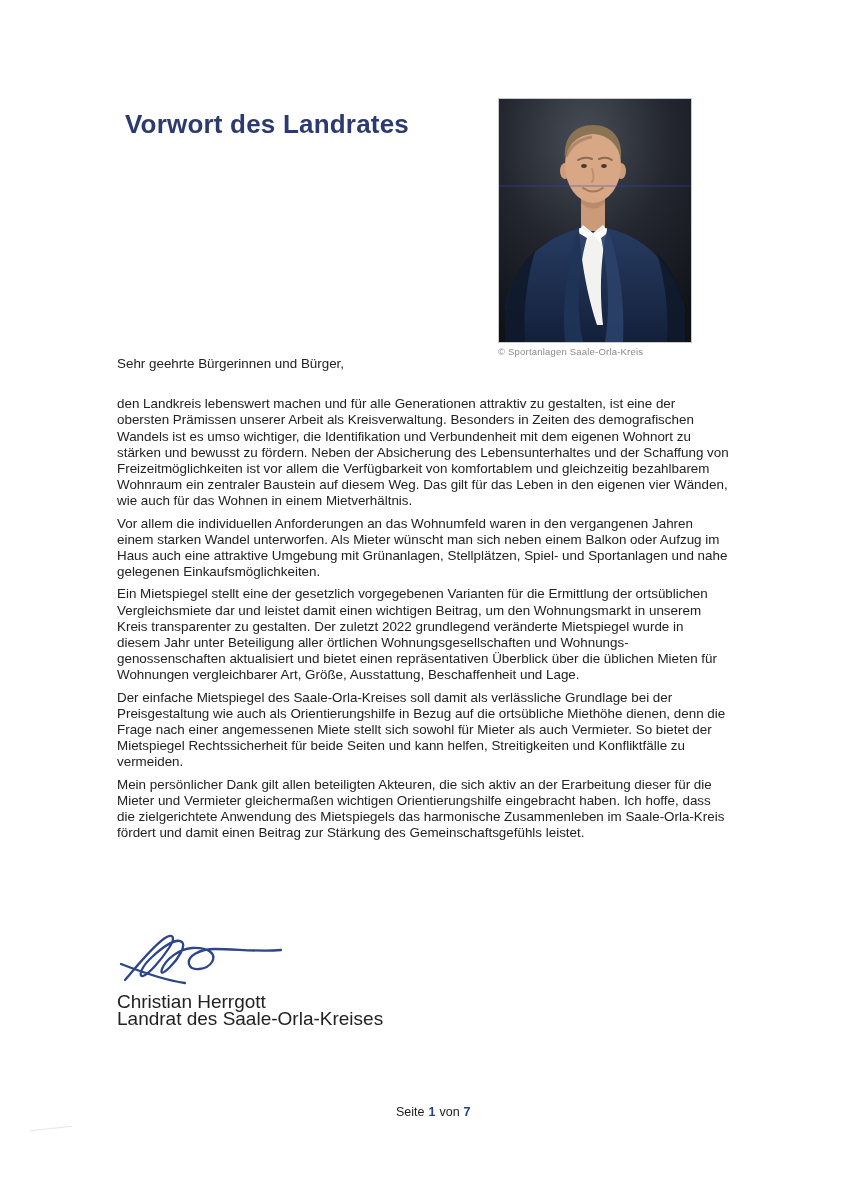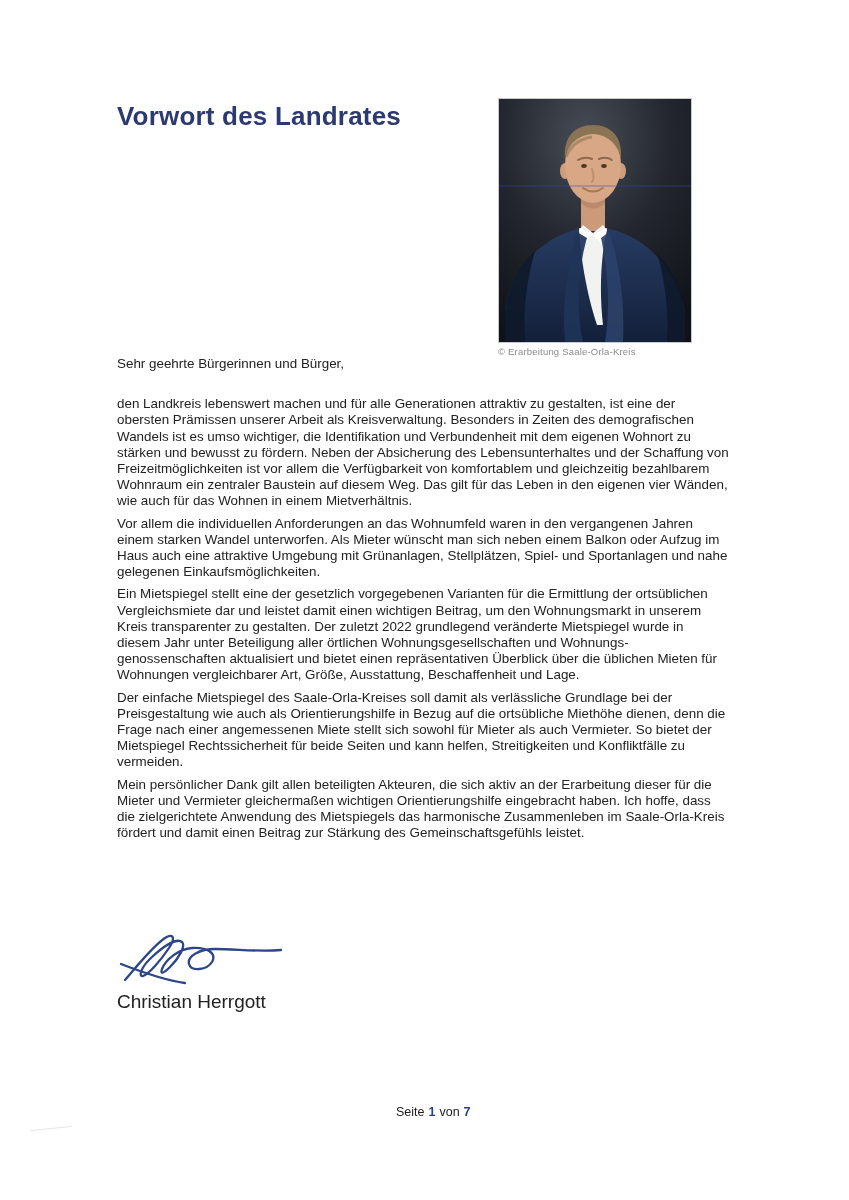--- a/index.html
+++ b/index.html
@@ -13,21 +13,21 @@
     height: 1200px;
     background: #ffffff;
     overflow: hidden;
     font-family: "Liberation Sans", sans-serif;
     color: #1f1f1f;
   }
   .page-title {
     position: absolute;
     left: 117px;
     top: 101px;
-    margin: 0;
+    margin: 8px;
     font-size: 26px;
     font-weight: bold;
     letter-spacing: 0.2px;
     color: #2c3a6f;
   }
   .portrait-figure {
     position: absolute;
     left: 498px;
     top: 98px;
     width: 192px;
@@ -139,40 +139,41 @@
       <path d="M108,129 L94,135 L104,147 Z" fill="#ffffff"></path>
 
       <path d="M78,133 C70,162 62,202 66,243 L84,243 C76,206 80,166 88,139 Z" fill="#203458" opacity="0.92"></path>
       <path d="M110,133 C120,162 126,202 124,243 L106,243 C112,206 108,166 102,139 Z" fill="#2b4169" opacity="0.92"></path>
 
       <path d="M6,243 L6,212 C10,185 22,165 36,152 C28,180 24,210 26,243 Z" fill="#0e1728" opacity="0.85"></path>
       <path d="M186,243 L186,214 C182,188 172,168 158,154 C166,182 170,212 168,243 Z" fill="#0e1728" opacity="0.85"></path>
 
       <line x1="0" y1="87" x2="192" y2="87" stroke="#3542c6" stroke-width="1.2" opacity="0.55"></line>
     </svg>
-    <figcaption class="photo-caption">© Erarbeitung Saale-Orla-Kreis</figcaption>
+    <figcaption class="photo-caption">© Sportanlagen Saale-Orla-Kreis</figcaption>
   </figure>
 
   <div class="letter">
     <p class="greeting">Sehr geehrte Bürgerinnen und Bürger,</p>
     <p>den Landkreis lebenswert machen und für alle Generationen attraktiv zu gestalten, ist eine der obersten Prämissen unserer Arbeit als Kreisverwaltung. Besonders in Zeiten des demografischen Wandels ist es umso wichtiger, die Identifikation und Verbundenheit mit dem eigenen Wohnort zu stärken und bewusst zu fördern. Neben der Absicherung des Lebensunterhaltes und der Schaffung von Freizeitmöglichkeiten ist vor allem die Verfügbarkeit von komfortablem und gleichzeitig bezahlbarem Wohnraum ein zentraler Baustein auf diesem Weg. Das gilt für das Leben in den eigenen vier Wänden, wie auch für das Wohnen in einem Mietverhältnis.</p>
     <p>Vor allem die individuellen Anforderungen an das Wohnumfeld waren in den vergangenen Jahren einem starken Wandel unterworfen. Als Mieter wünscht man sich neben einem Balkon oder Aufzug im Haus auch eine attraktive Umgebung mit Grünanlagen, Stellplätzen, Spiel- und Sportanlagen und nahe gelegenen Einkaufsmöglichkeiten.</p>
     <p>Ein Mietspiegel stellt eine der gesetzlich vorgegebenen Varianten für die Ermittlung der ortsüblichen Vergleichsmiete dar und leistet damit einen wichtigen Beitrag, um den Wohnungsmarkt in unserem Kreis transparenter zu gestalten. Der zuletzt 2022 grundlegend veränderte Mietspiegel wurde in diesem Jahr unter Beteiligung aller örtlichen Wohnungsgesellschaften und Wohnungs­genossenschaften aktualisiert und bietet einen repräsentativen Überblick über die üblichen Mieten für Wohnungen vergleichbarer Art, Größe, Ausstattung, Beschaffenheit und Lage.</p>
     <p>Der einfache Mietspiegel des Saale-Orla-Kreises soll damit als verlässliche Grundlage bei der Preisgestaltung wie auch als Orientierungshilfe in Bezug auf die ortsübliche Miethöhe dienen, denn die Frage nach einer angemessenen Miete stellt sich sowohl für Mieter als auch Vermieter. So bietet der Mietspiegel Rechtssicherheit für beide Seiten und kann helfen, Streitigkeiten und Konfliktfälle zu vermeiden.</p>
     <p>Mein persönlicher Dank gilt allen beteiligten Akteuren, die sich aktiv an der Erarbeitung dieser für die Mieter und Vermieter gleichermaßen wichtigen Orientierungshilfe eingebracht haben. Ich hoffe, dass die zielgerichtete Anwendung des Mietspiegels das harmonische Zusammenleben im Saale-Orla-Kreis fördert und damit einen Beitrag zur Stärkung des Gemeinschaftsgefühls leistet.</p>
   </div>
 
   <div class="signature-block">
     <svg class="signature-ink" width="168" height="62" viewBox="0 0 168 62" xmlns="http://www.w3.org/2000/svg">
       <g fill="none" stroke="#2d4589" stroke-width="2.3" stroke-linecap="round" stroke-linejoin="round">
         <path d="M6,52 C18,38 34,18 46,10 C54,5 57,9 50,20 C42,32 30,46 24,48 C19,49 22,39 33,29 C46,17 58,10 63,14 C67,18 60,30 51,39 C45,45 41,47 43,41 C47,31 60,21 73,20 C88,19 98,25 93,34 C88,42 72,44 70,36 C68,28 81,21 96,21 C118,21 138,24 162,22"></path>
         <path d="M2,36 C20,43 44,52 66,55"></path>
       </g>
     </svg>
     <div class="signatory-name">Christian Herrgott</div>
+    <div class="signatory-title">Landrat des Saale-Orla-Kreises</div>
   </div>
 
   <div class="page-footer">
     <span>Seite</span>
     <span class="num">1</span>
     <span>von</span>
     <span class="num">7</span>
   </div>
 
   <div class="scan-smudge"></div>

